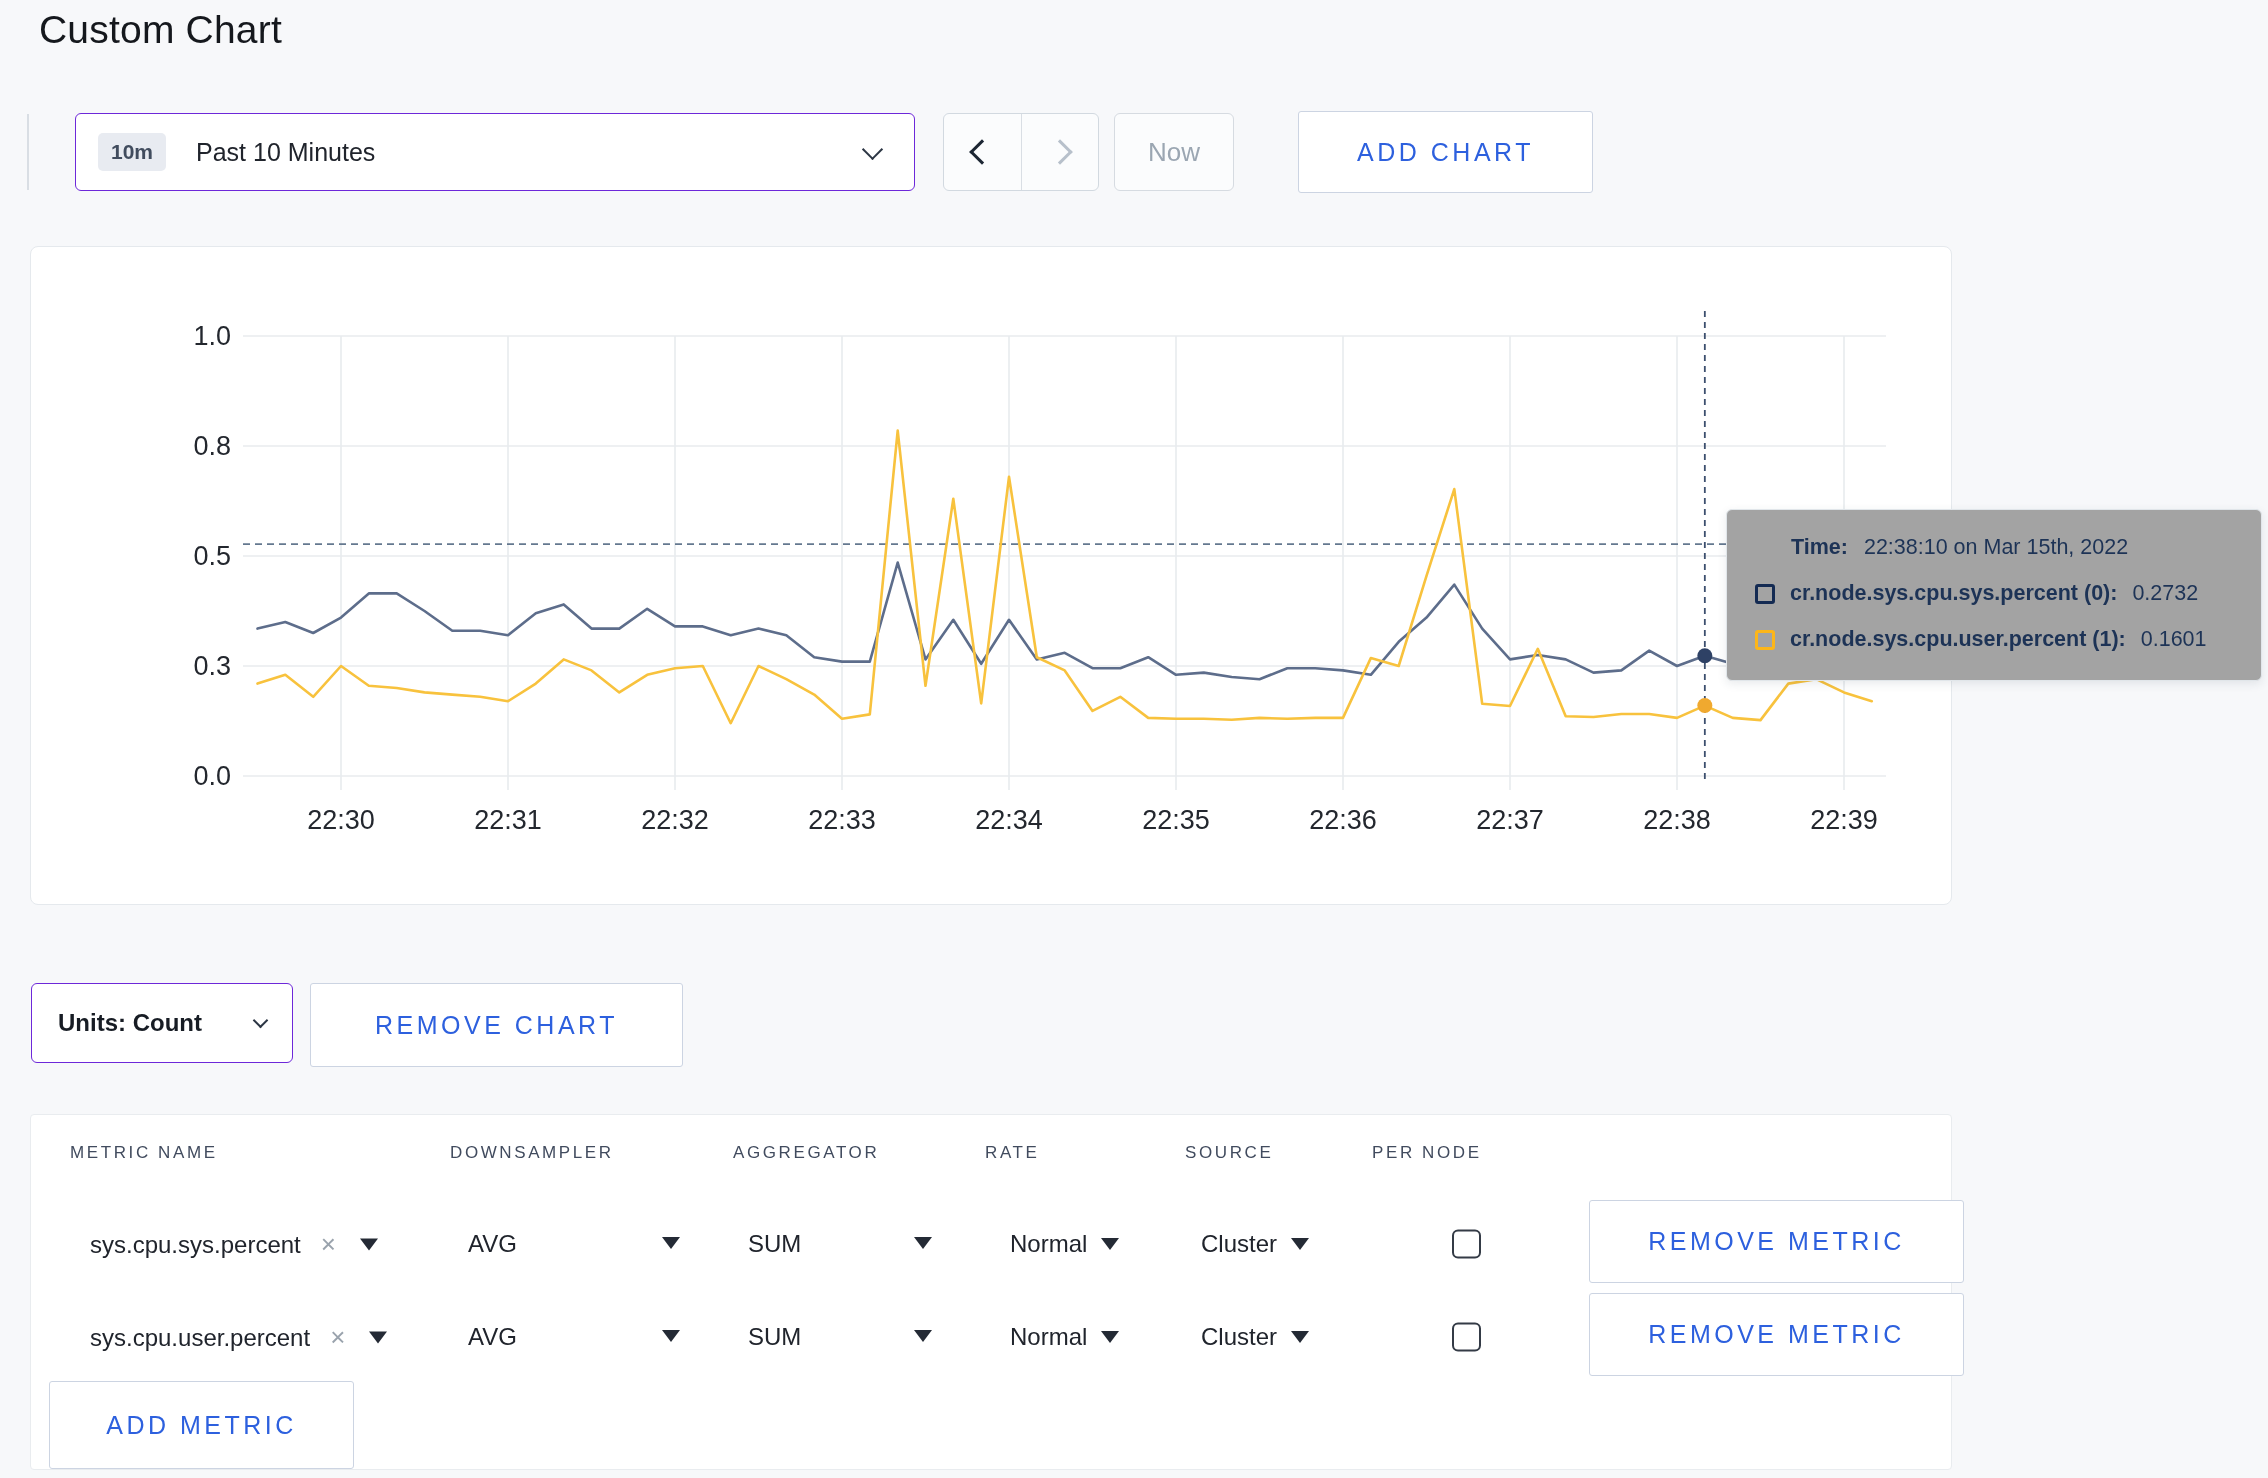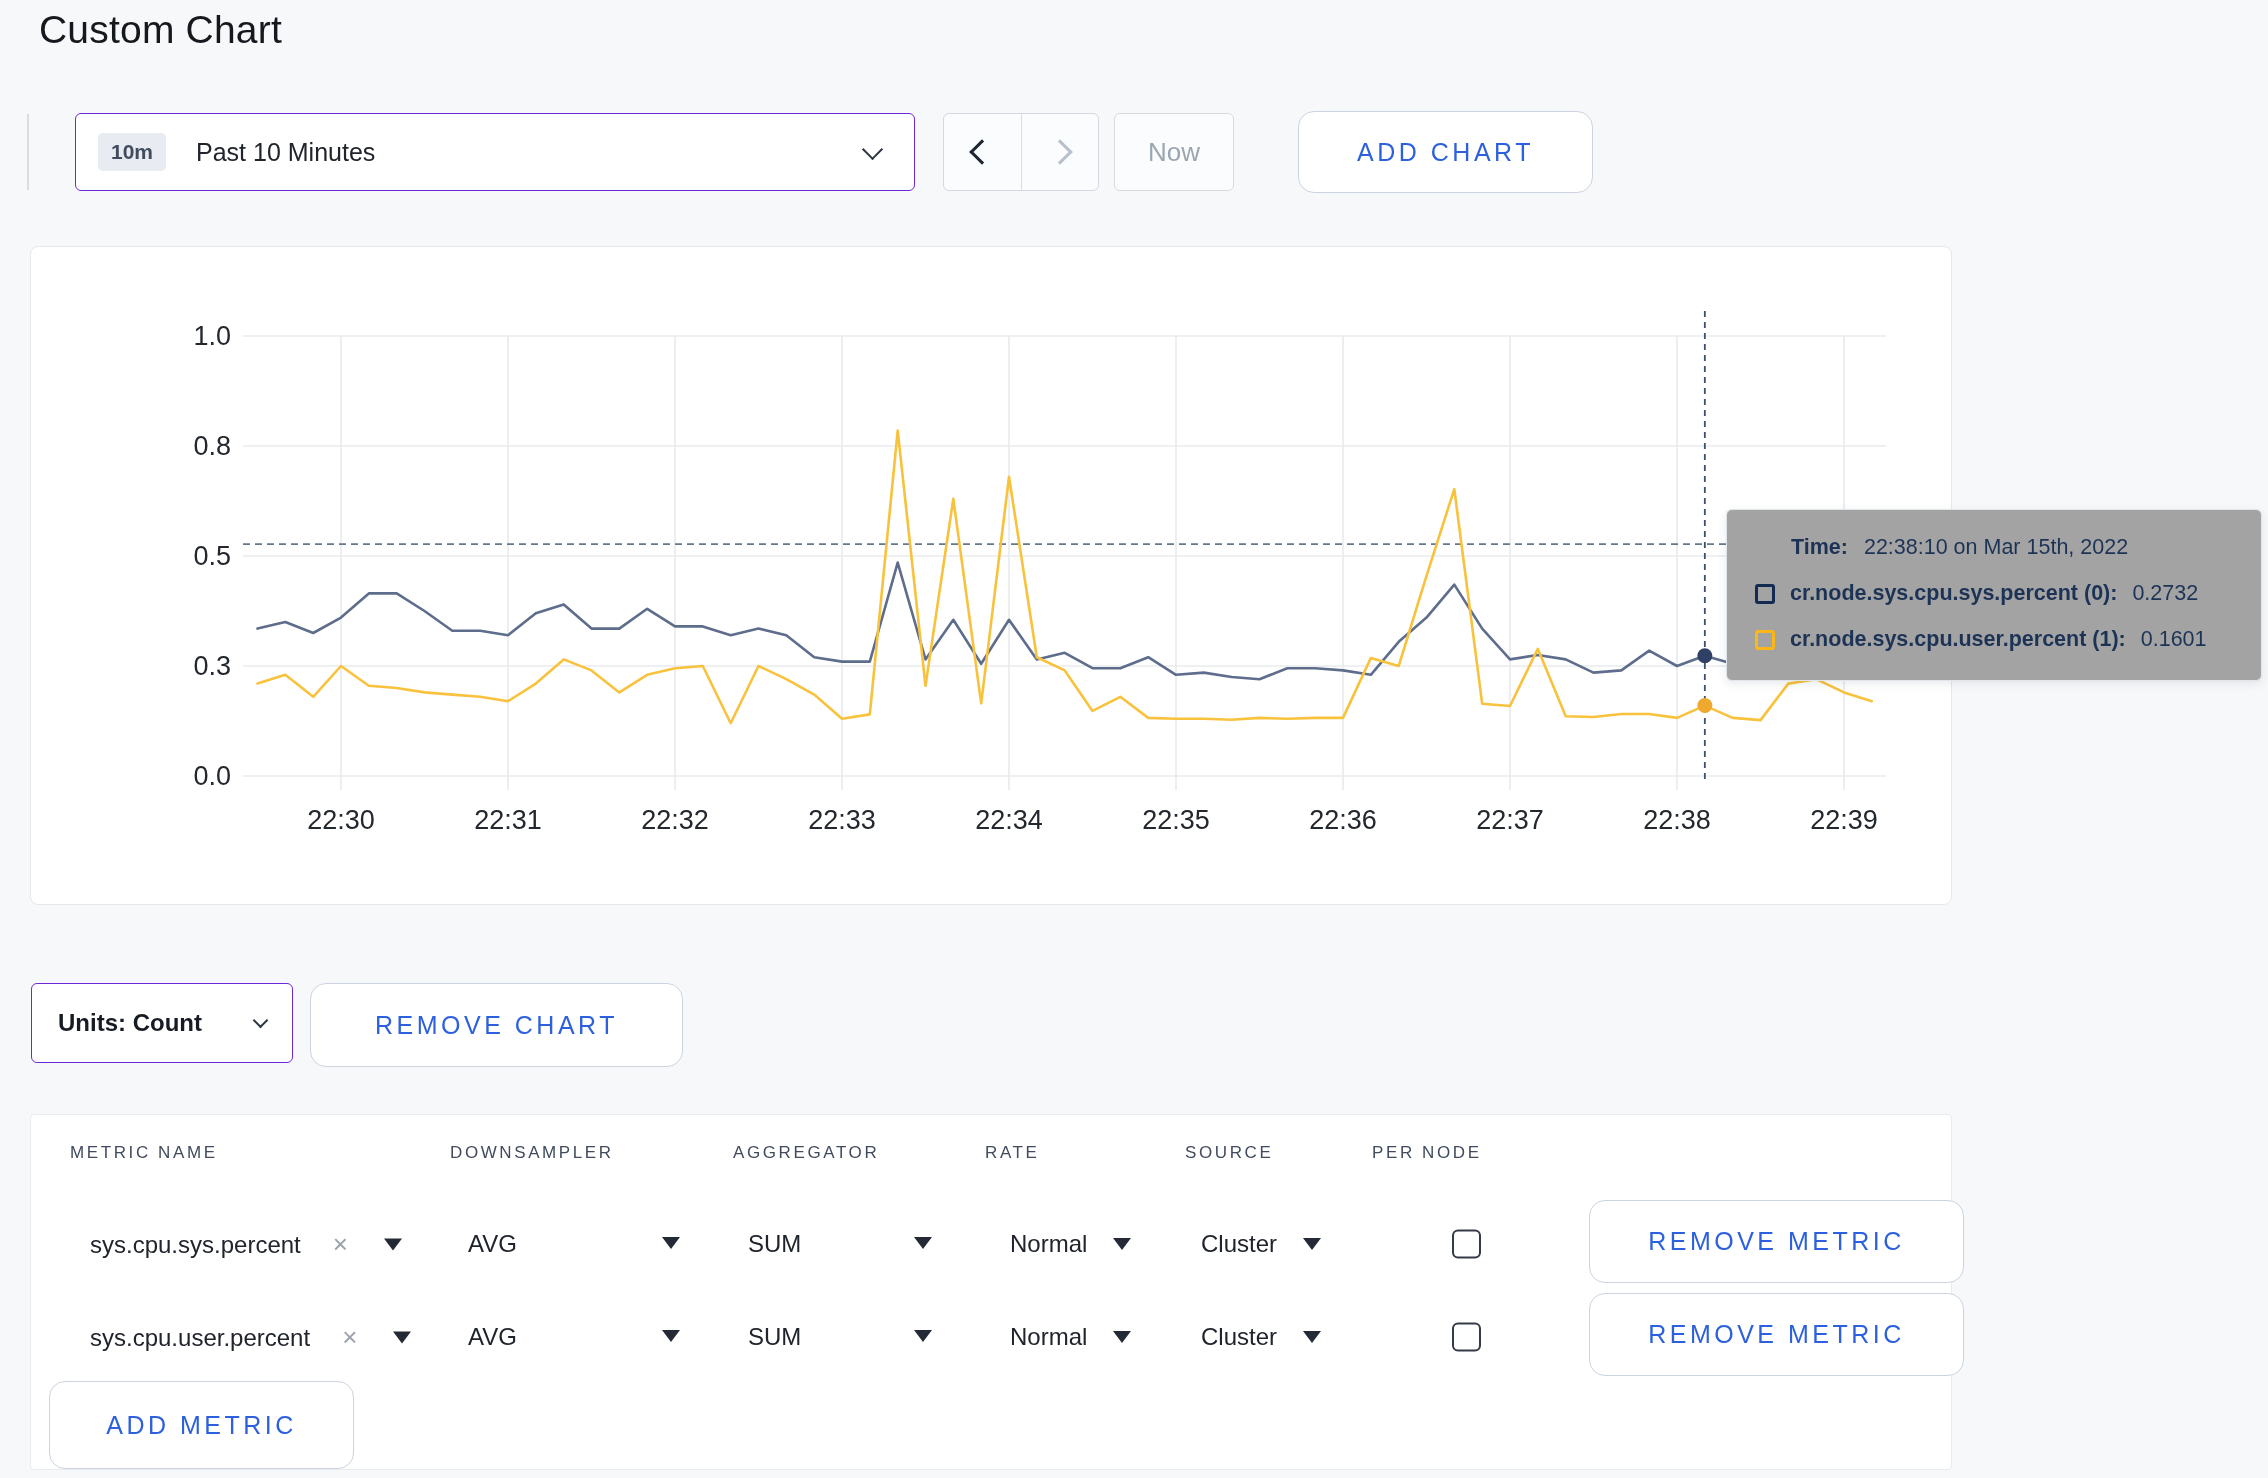--- a/index.html
+++ b/index.html
@@ -18,21 +18,21 @@
   #range-label { margin-left:30px; font-size:25px; color:#20242c; }
   .chev-down { width:15px; height:15px; border-right:2.5px solid #2c3644; border-bottom:2.5px solid #2c3644; transform:rotate(45deg); }
   #time-picker .chev-down { position:absolute; right:34px; top:28px; }
   #arrow-group { left:943px; top:113px; width:156px; height:78px; background:#fbfcfd; border:1px solid #d2d9e0; border-radius:6px; display:flex; }
   .arrow-cell { flex:1; display:flex; align-items:center; justify-content:center; cursor:pointer; }
   .arrow-cell + .arrow-cell { border-left:1px solid #d9dee4; }
   .chev-left  { width:18px; height:18px; border-left:3.5px solid #1c2633; border-bottom:3.5px solid #1c2633; transform:rotate(45deg); }
   .chev-right { width:18px; height:18px; border-right:3px solid #b7c0cb; border-top:3px solid #b7c0cb; transform:rotate(45deg); }
   #now-button { left:1114px; top:113px; width:120px; height:78px; background:#fbfcfd; border:1px solid #d6dbe1; border-radius:6px;
                 color:#9ba6b2; font-size:26px; display:flex; align-items:center; justify-content:center; }
-  .blue-btn { background:#fff; border:1px solid #ccd4e2; border-radius:16px; color:#2d60de; font-weight:500;
+  .blue-btn { background:#fff; border:1px solid #ccd4e2; border-radius:3px; color:#2d60de; font-weight:500;
               letter-spacing:3.5px; font-size:25px; display:flex; align-items:center; justify-content:center; cursor:pointer; }
   #add-chart-button { left:1298px; top:111px; width:295px; height:82px; }
 
   
   #chart-card { left:30px; top:246px; width:1922px; height:659px; background:#fff; border:1px solid #e5e9ed; border-radius:8px; }
   #chart-svg { position:absolute; left:0; top:0; }
 
   
   #chart-tooltip { left:1726px; top:509px; width:536px; height:172px; background:#a3a3a3; border:1px solid #e1e6ea; border-radius:6px;
                    box-shadow:0 3px 10px rgba(40,55,80,.10); padding:25px 20px 20px 28px; display:flex; flex-direction:column; gap:21px; z-index:5; }
@@ -44,21 +44,21 @@
   
   #units-select { left:31px; top:983px; width:262px; height:80px; display:flex; align-items:center; justify-content:space-between; padding:0 26px; cursor:pointer; }
   #units-label { font-size:24px; font-weight:700; color:#171c24; }
   #units-select .chev-down { width:11px; height:11px; border-width:2px; margin-top:-6px; }
   #remove-chart-button { left:310px; top:983px; width:373px; height:84px; }
 
   
   #metrics-panel { left:30px; top:1114px; width:1922px; height:356px; background:#fff; border:1px solid #e9ecef; border-radius:4px; }
   .th { position:absolute; top:1143px; font-size:17px; font-weight:400; letter-spacing:2.6px; color:#414b5e; }
   .metric-row { position:absolute; left:30px; width:1922px; height:94px; }
-  .cell { position:absolute; top:50%; transform:translateY(-50%); font-size:24px; color:#20242c; display:flex; align-items:center;gap:12px; }
+  .cell { position:absolute; top:50%; transform:translateY(-50%); font-size:24px; color:#20242c; display:flex; align-items:center; }
   .metric-name-cell { left:60px; }
   .x-icon { color:#9aa3ad; font-size:26px; margin-left:20px; cursor:pointer; }
   .caret { width:0; height:0; border-left:9px solid transparent; border-right:9px solid transparent; border-top:12px solid #242a35; display:inline-block; cursor:pointer; }
   .metric-name-cell .caret { margin-left:24px; }
   .inline-caret { margin-left:14px; }
   .checkbox { position:absolute; left:1422px; top:50%; transform:translateY(-50%); width:29px; height:29px; border:2px solid #343b46; border-radius:6px; background:#fff; cursor:pointer; }
   .remove-metric-button { position:absolute; left:1559px; top:3px; width:375px; height:83px; }
   #add-metric-button { left:49px; top:1381px; width:305px; height:88px; }
 </style>
 </head>

